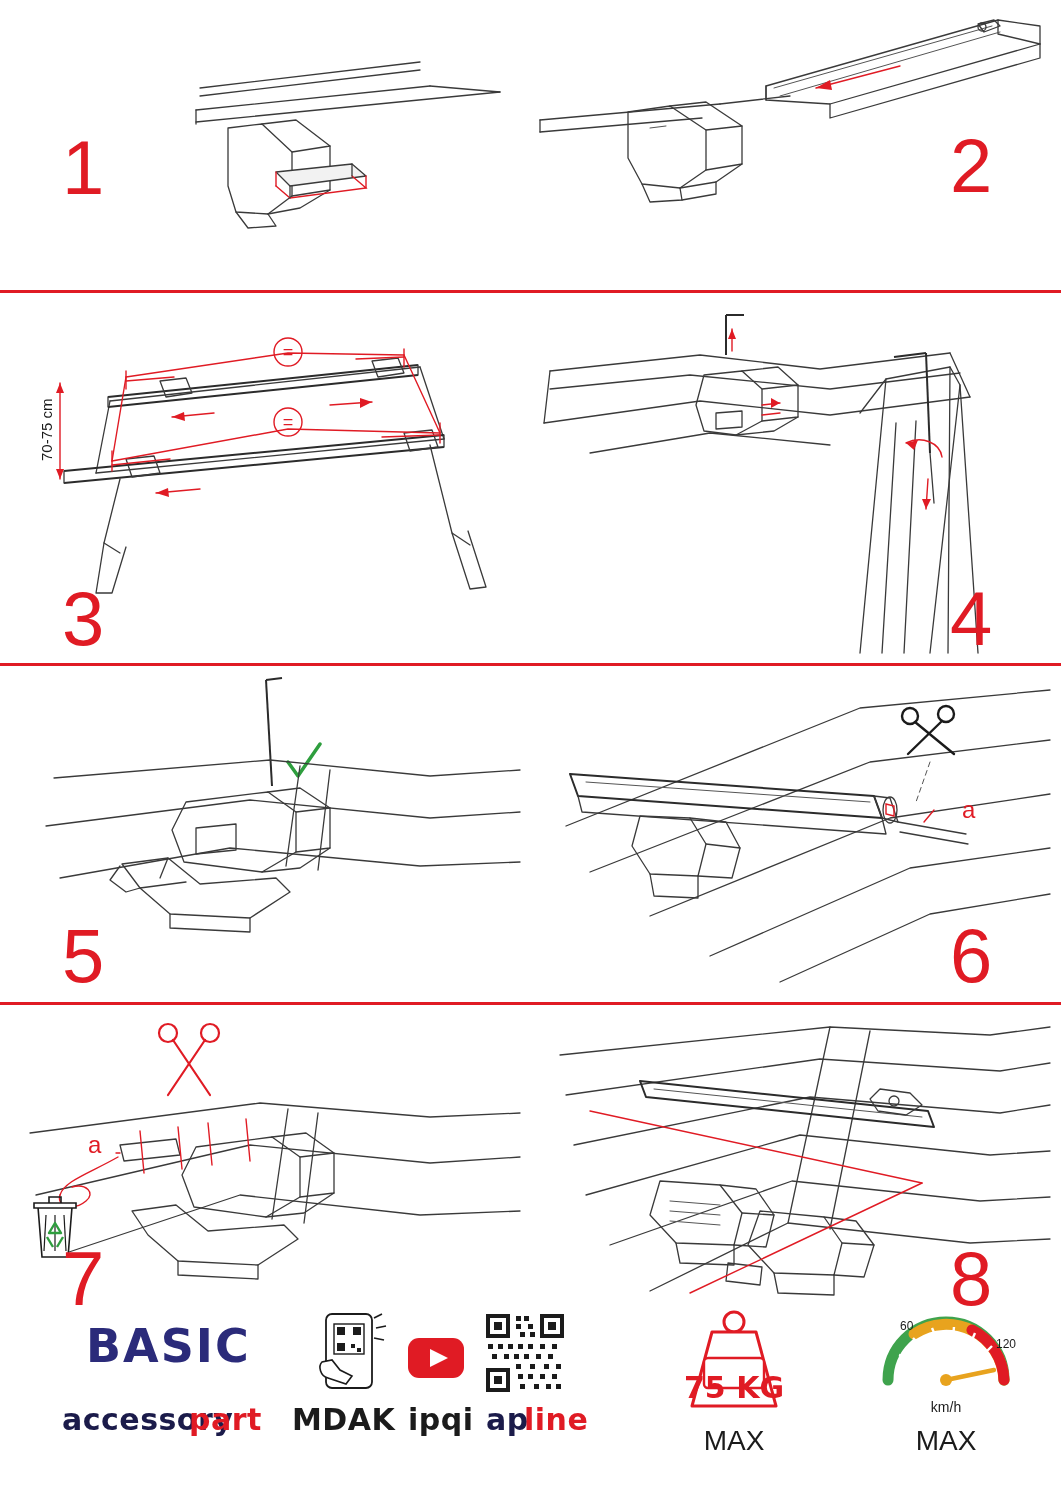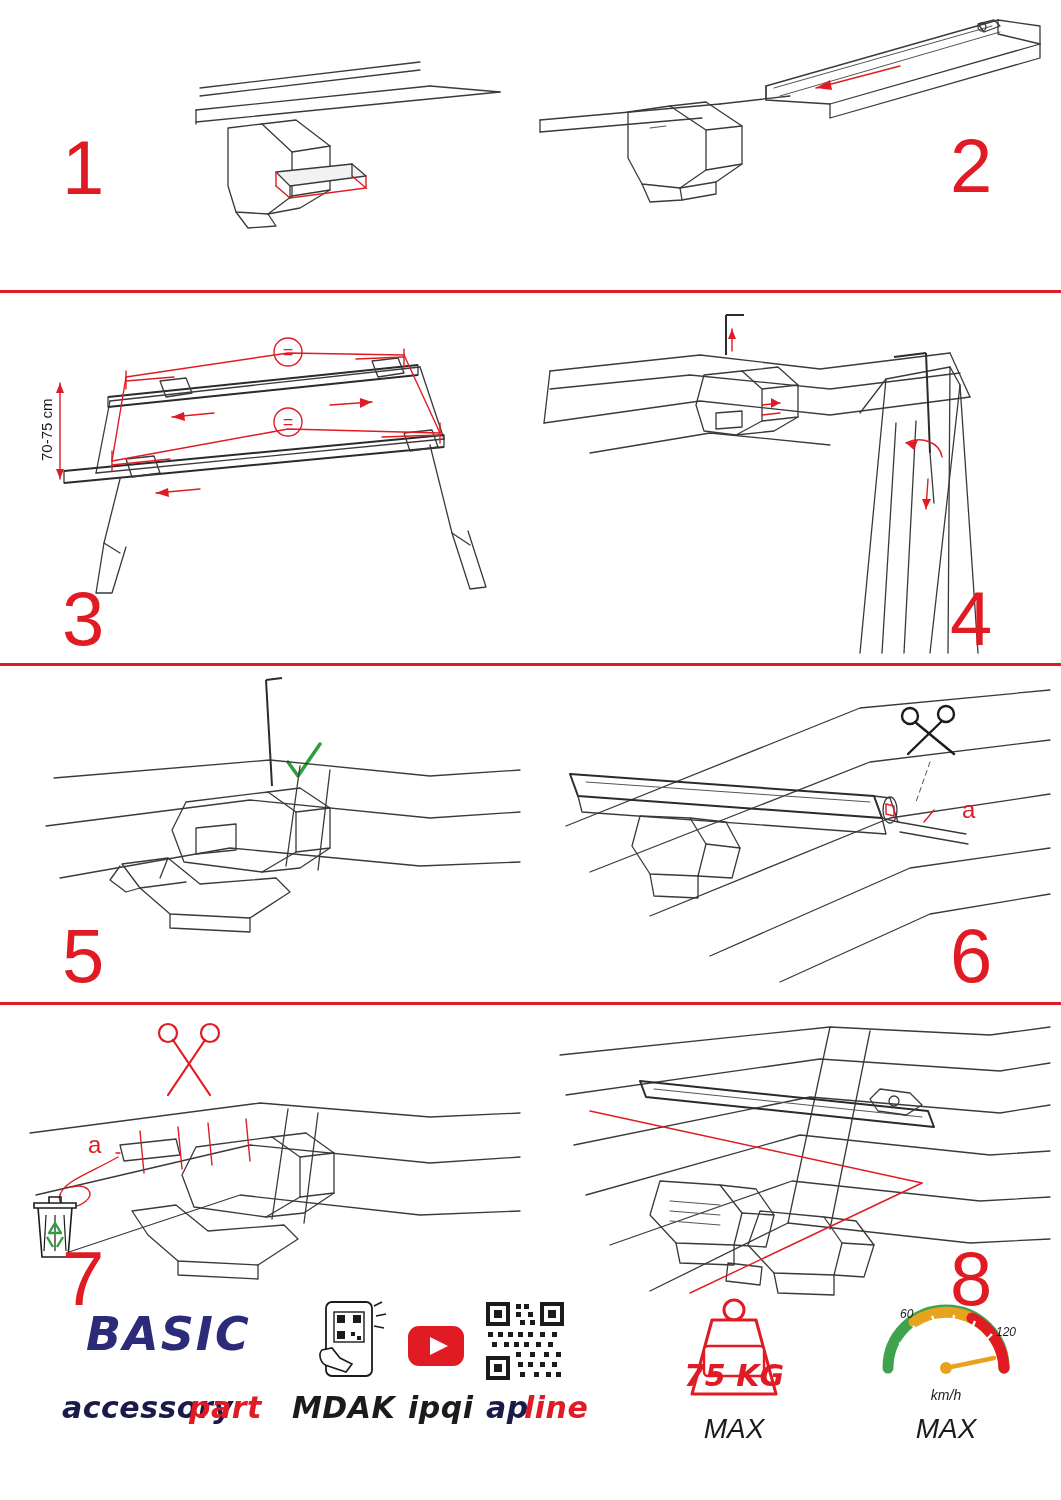--- a/index.html
+++ b/index.html
@@ -27,22 +27,22 @@
     font-family: "Liberation Sans", sans-serif;
     font-size: 76px;
     font-weight: 400;
     color: #e01b24;
     line-height: 1;
     letter-spacing: 0;
   }
   .svg-art { position: absolute; top: 0; left: 0; }
   .brand-row {
     position: absolute;
-    left: 0; bottom: 12px;
-    width: 1014px; height: 200px; font-style: italic;
+    left: 0; bottom: 0;
+    width: 1014px; height: 200px;
   }
   .basic-word {
     font-family: "DejaVu Sans", sans-serif;
     font-size: 46px;
     font-weight: 700;
     letter-spacing: 2px;
     fill: #2b2b7a;
   }
   .acc-word {
     font-family: "DejaVu Sans", sans-serif;

